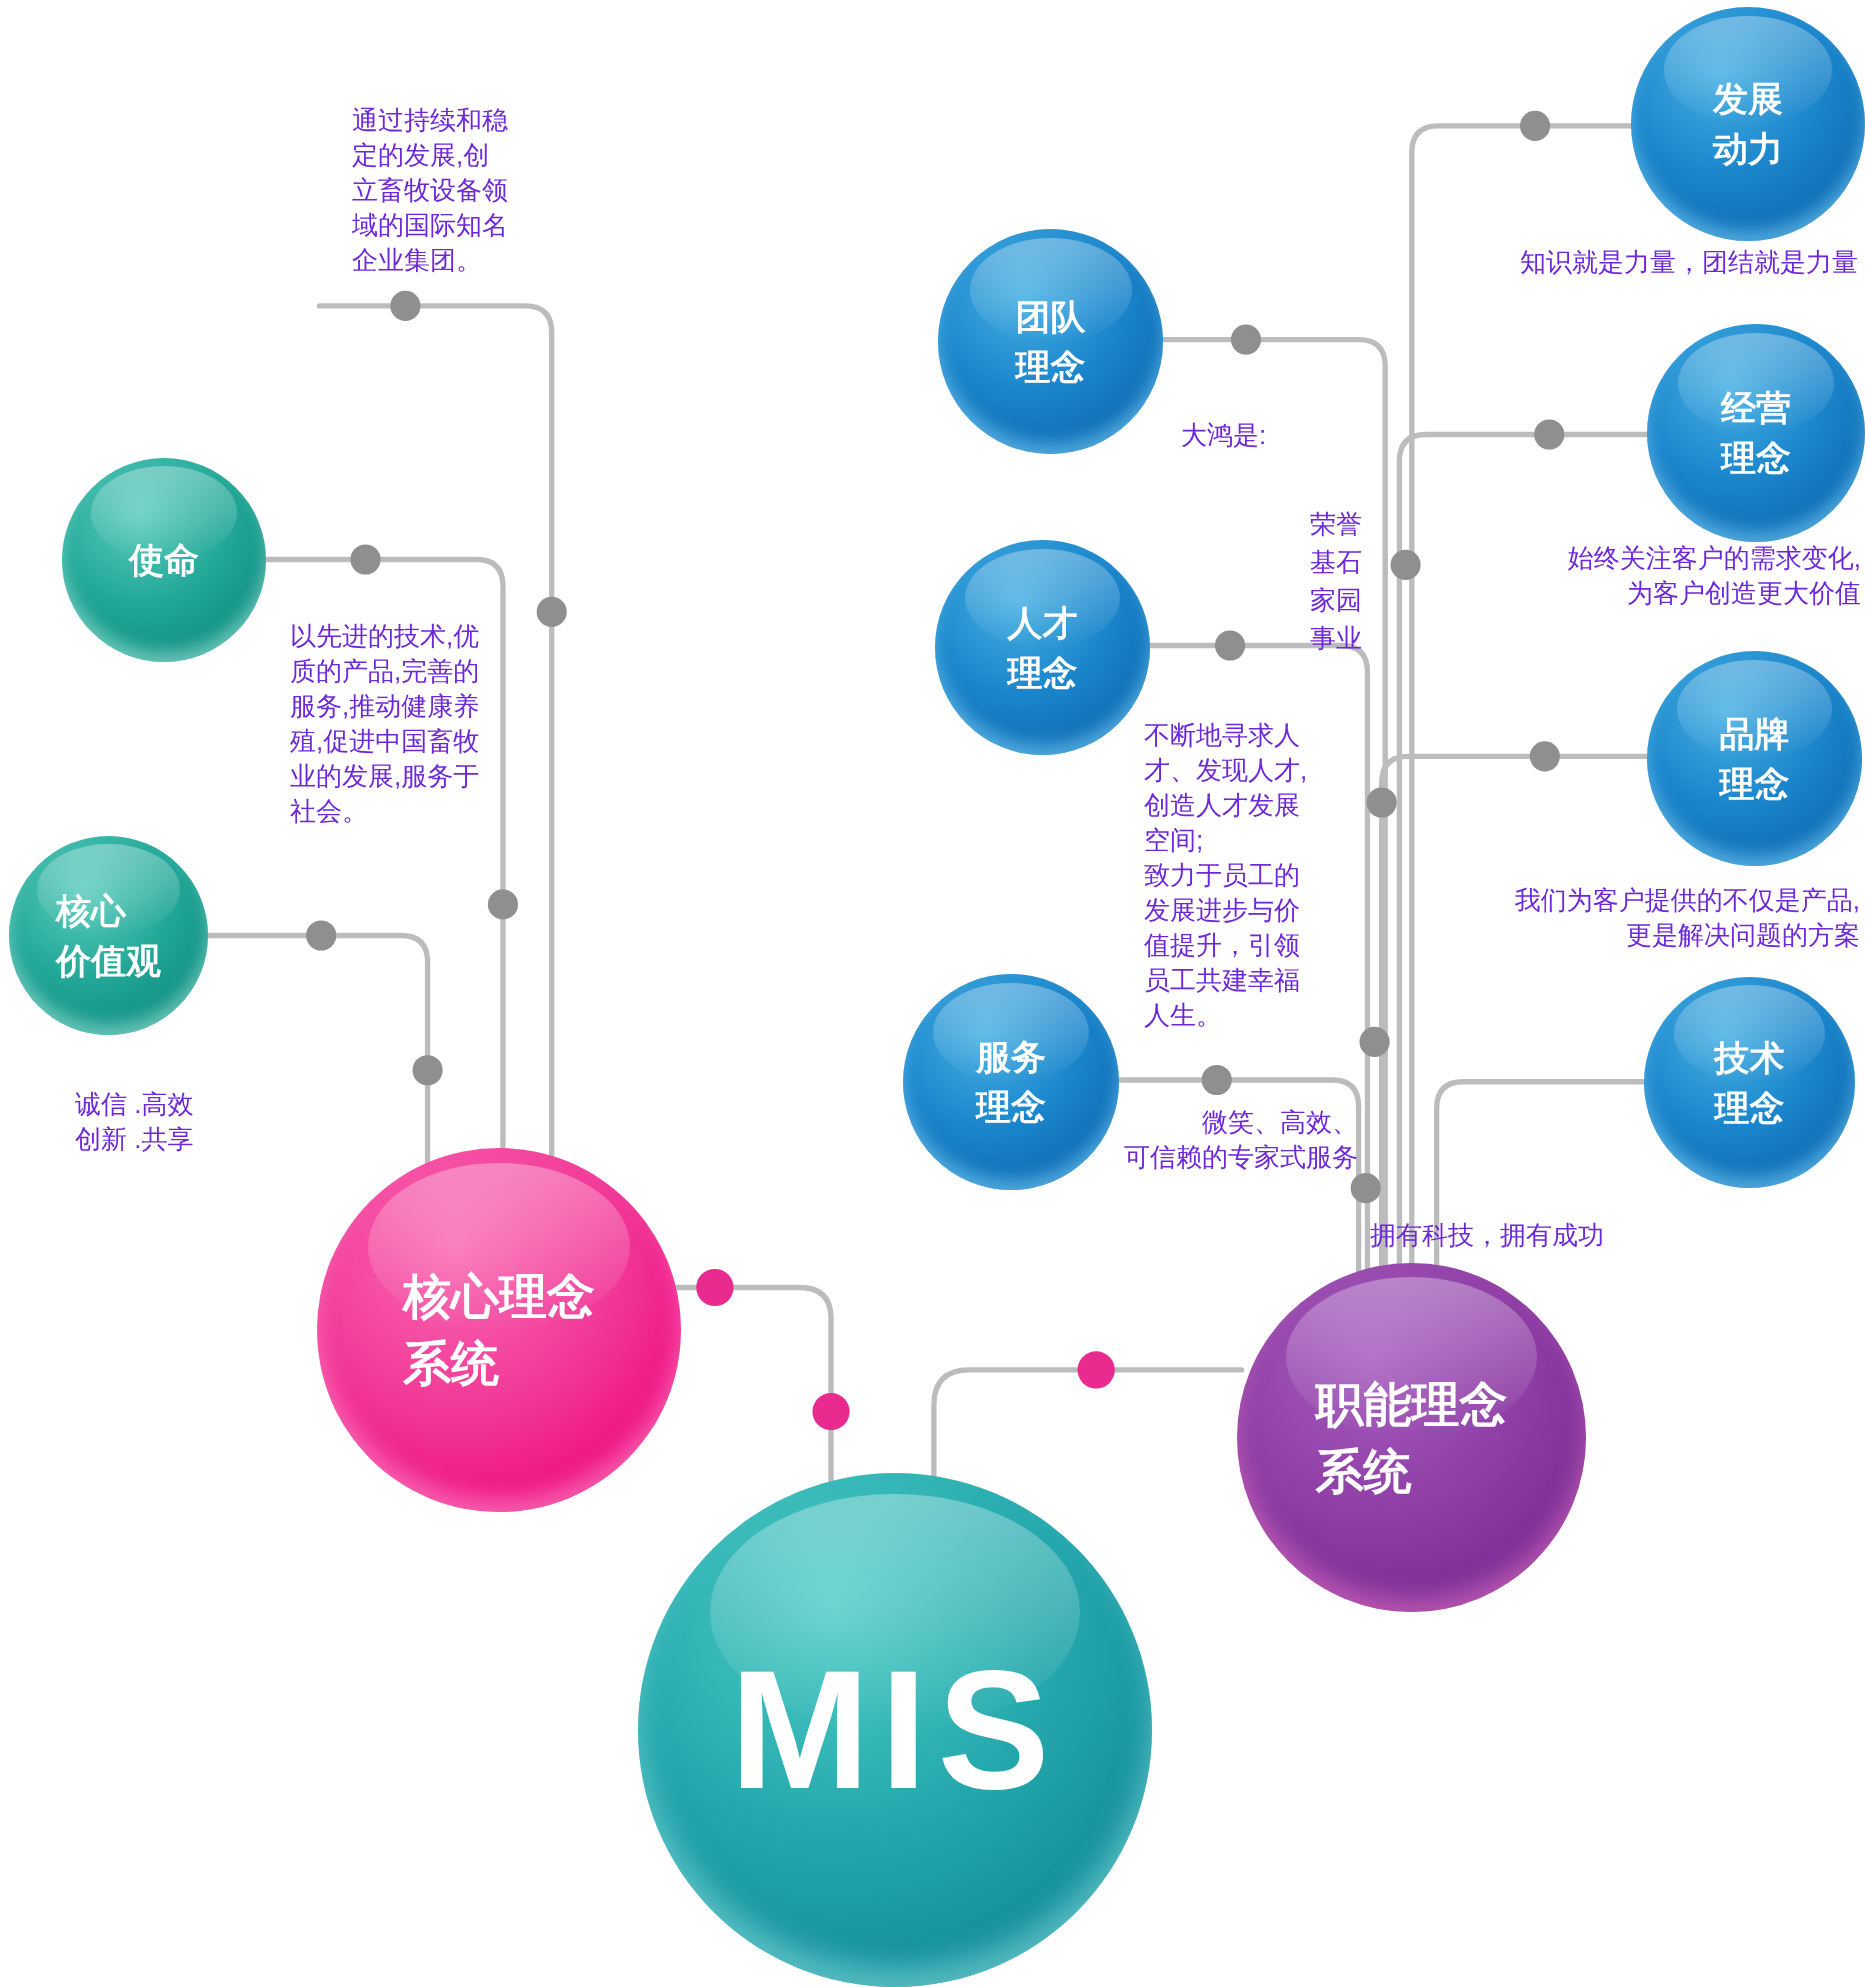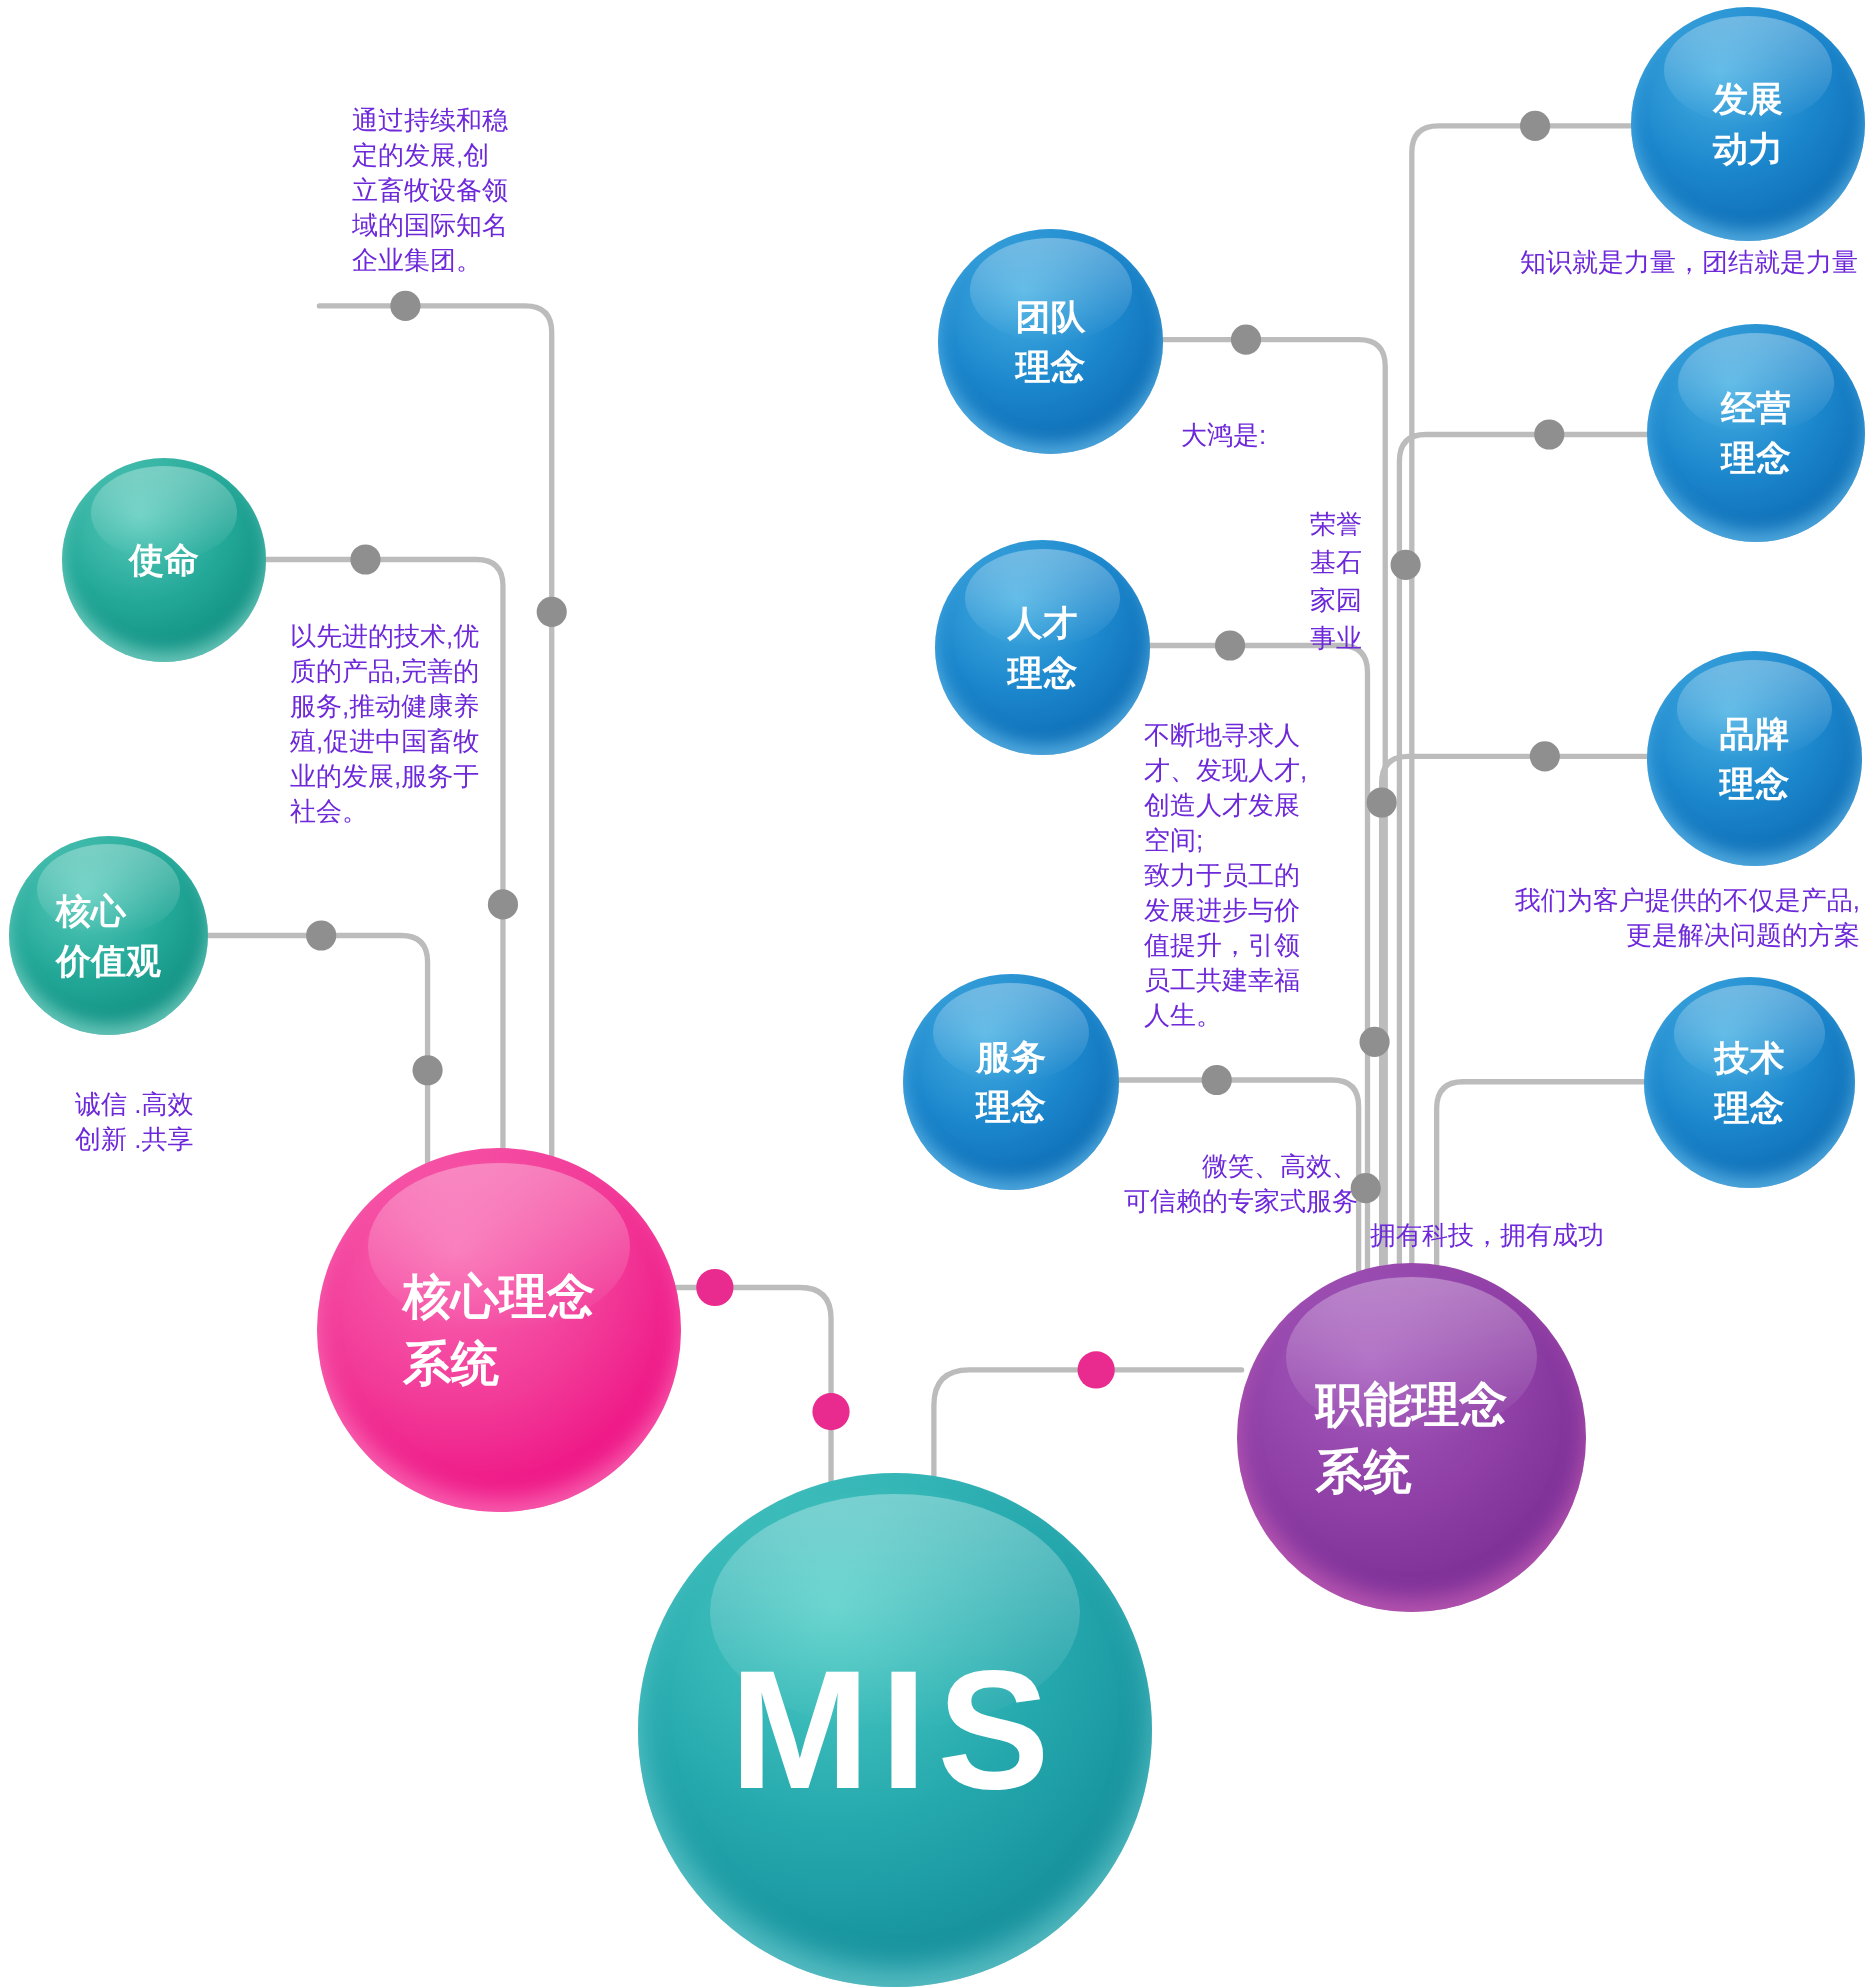--- a/index.html
+++ b/index.html
@@ -194,25 +194,27 @@
     <div class="team-note-title">大鸿是:</div>
     <div class="team-note-items">荣誉
 基石
 家园
 事业</div>
   </div>
 
   <div class="note" style="left:1144px; top:718px; width:167px;">不断地寻求人才、发现人才,创造人才发展空间;
 致力于员工的发展进步与价值提升，引领员工共建幸福人生。</div>
 
-  <div class="note note-right" style="left:1092px; top:1149px; width:266px;">微笑、高效、
+  <div class="note note-right" style="left:1092px; top:1105px; width:266px;">微笑、高效、
 可信赖的专家式服务</div>
 
   <div class="note note-right" style="left:1459px; top:245px; width:399px;">知识就是力量，团结就是力量</div>
 
+  <div class="note note-right" style="left:1506px; top:541px; width:355px;">始终关注客户的需求变化,
+为客户创造更大价值</div>
 
   <div class="note note-right" style="left:1461px; top:883px; width:399px;">我们为客户提供的不仅是产品,
 更是解决问题的方案</div>
 
   <div class="note" style="left:1370px; top:1218px; width:355px;">拥有科技，拥有成功</div>
 
 </div>
 
 
 </body></html>

